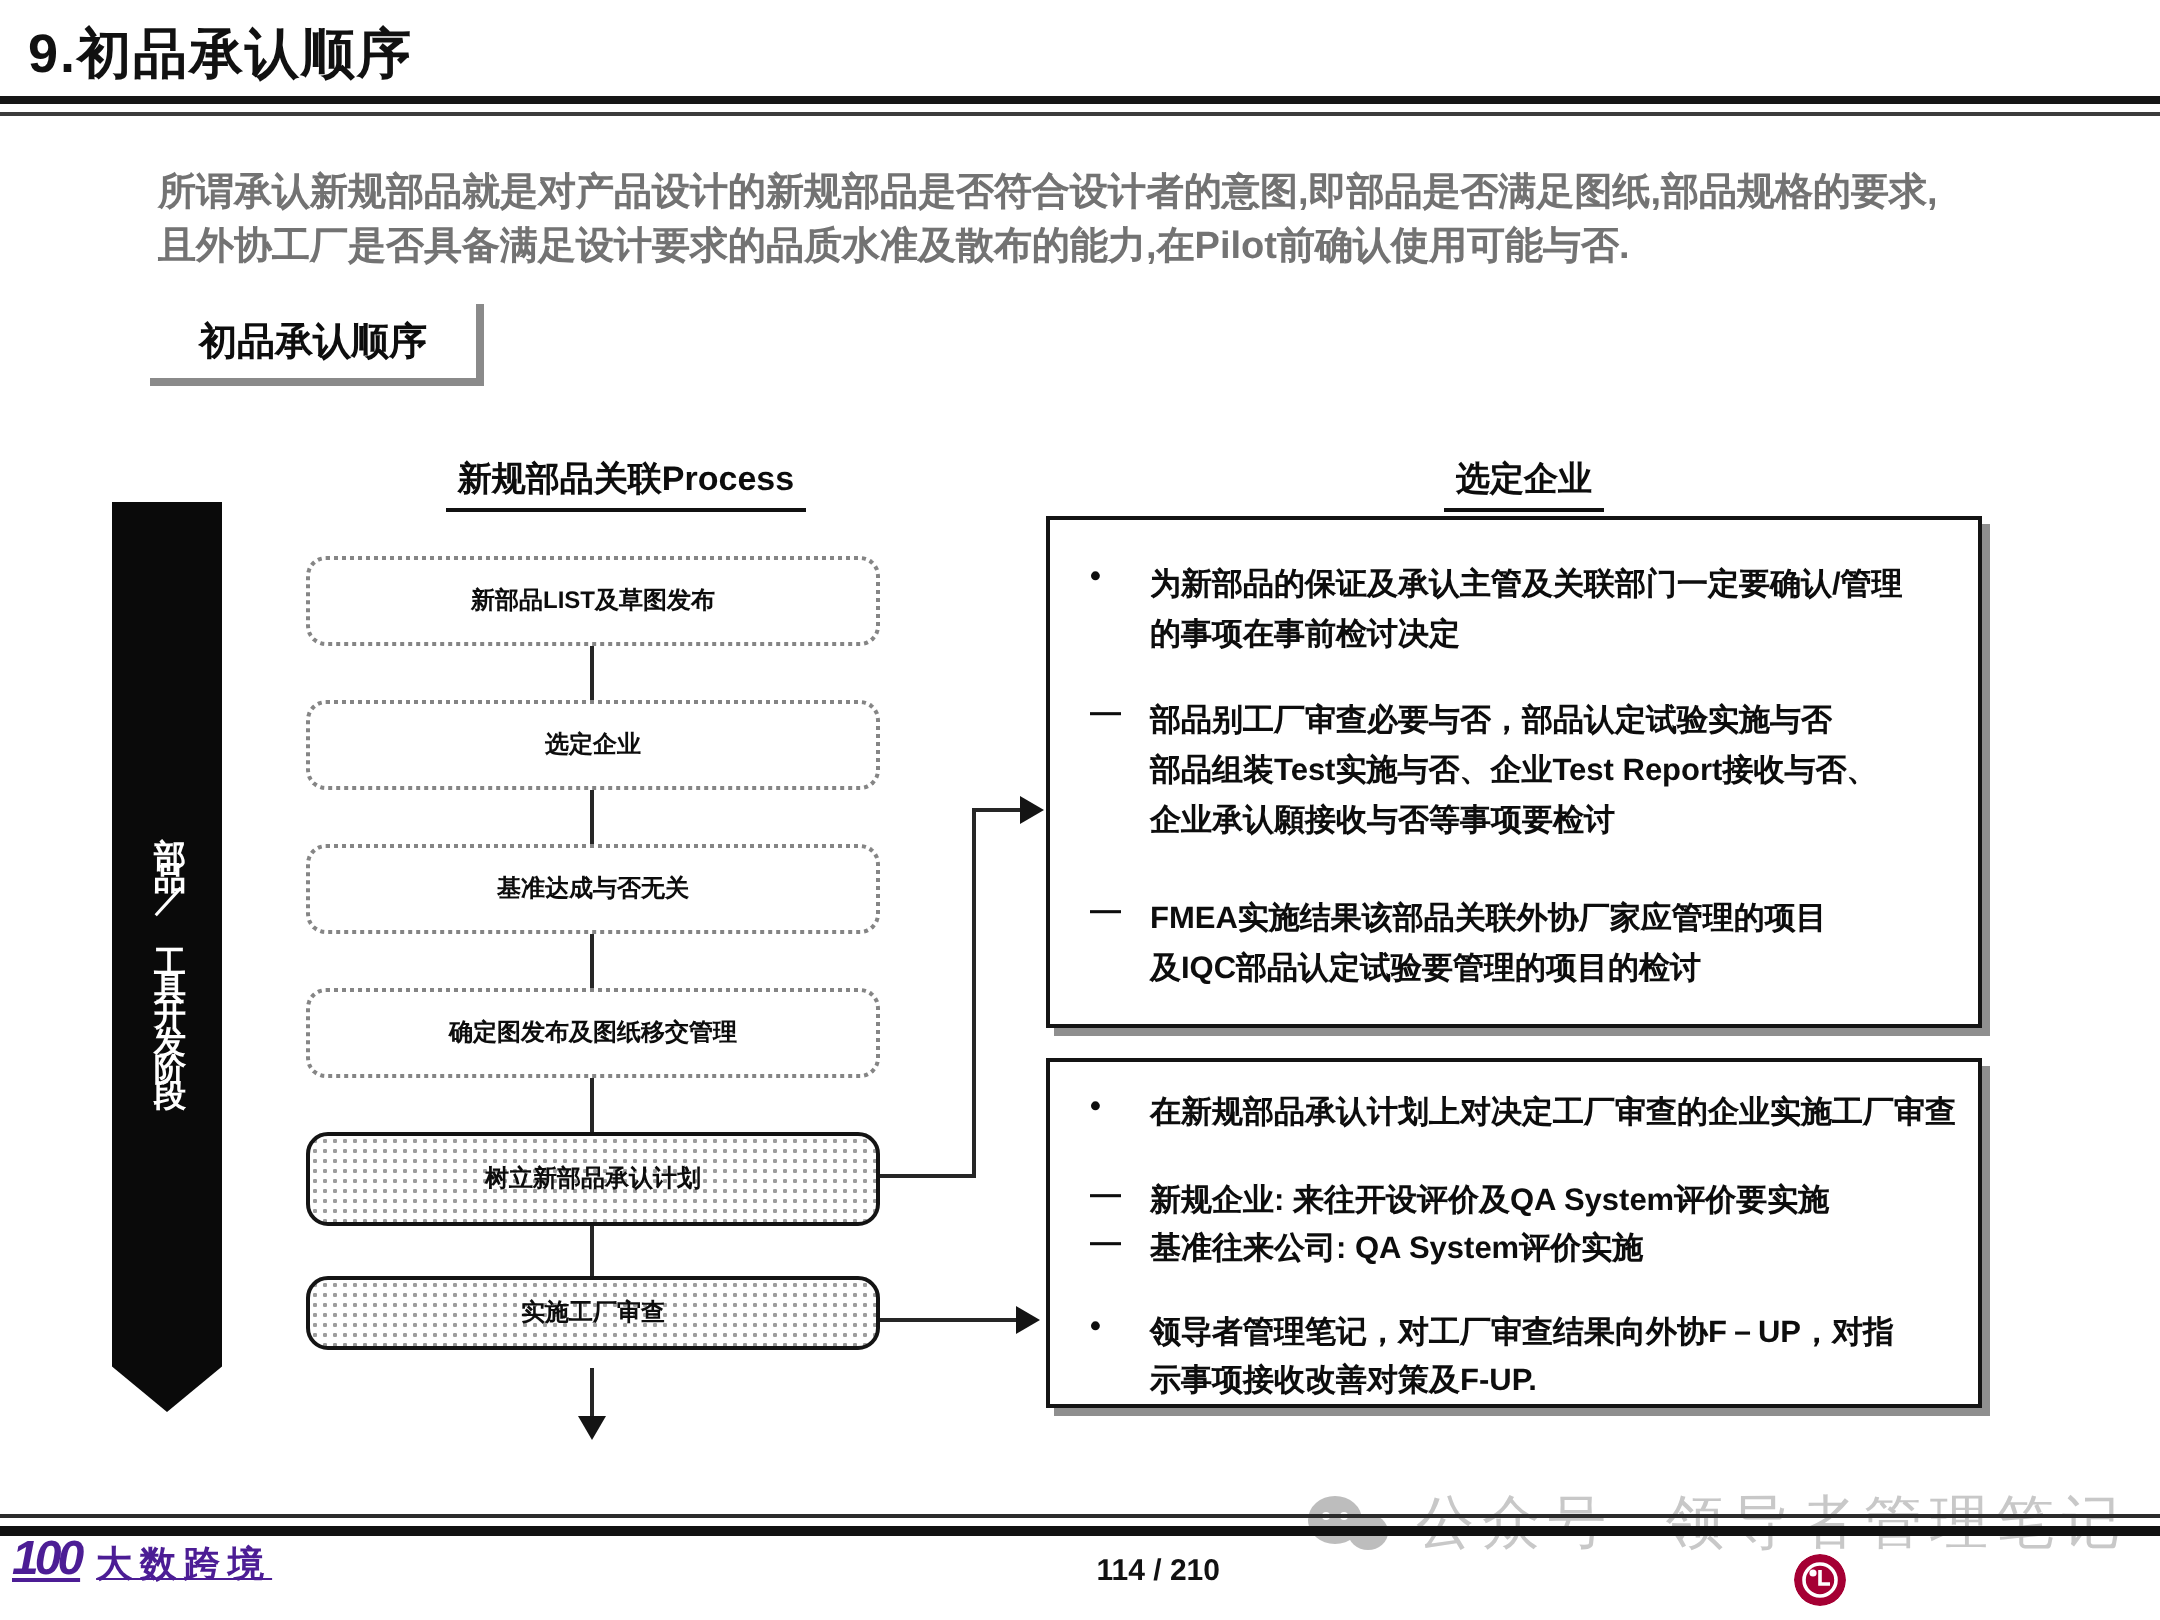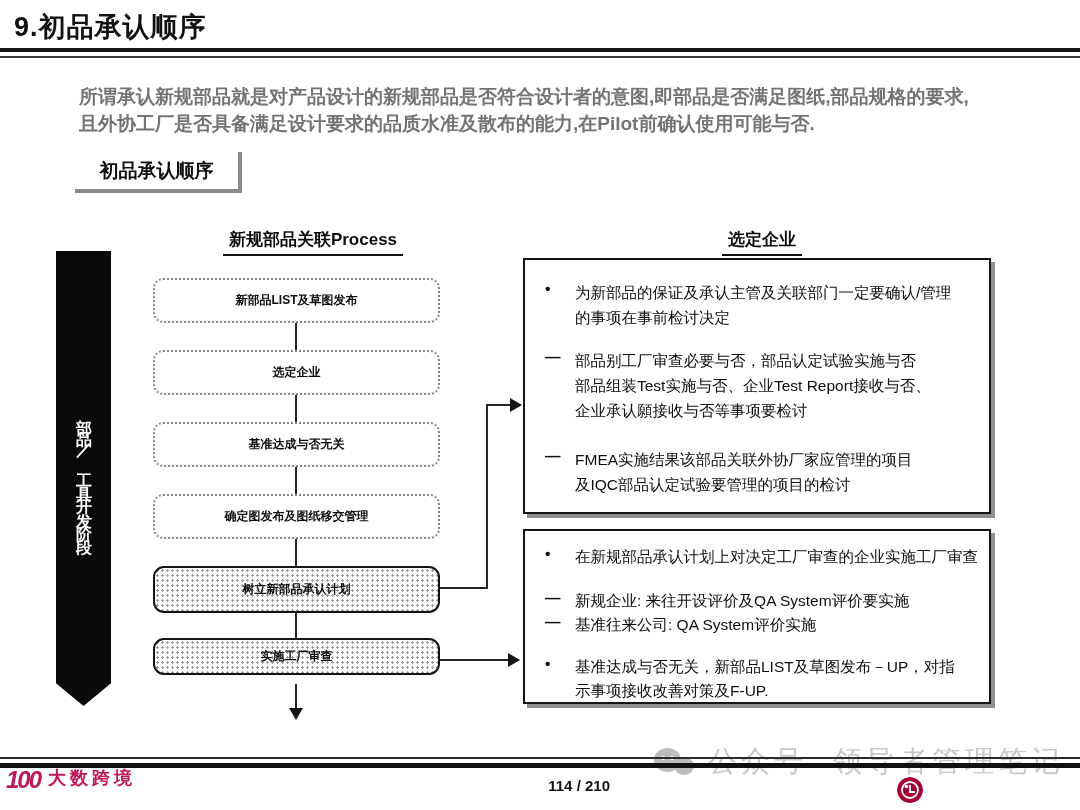--- a/index.html
+++ b/index.html
@@ -42,21 +42,21 @@
   .conn-v{left:295px;width:2px;background:#262626;}
   .conn-h{height:2px;background:#262626;}
   .arrow-down{width:0;height:0;border-left:7px solid transparent;border-right:7px solid transparent;border-top:12px solid #141414;}
   .arrow-right{width:0;height:0;border-top:7px solid transparent;border-bottom:7px solid transparent;border-left:12px solid #141414;}
 
   
   .info-box{left:523px;width:468px;border:2px solid #141414;background:#ffffff;box-sizing:border-box;
     box-shadow:4px 4px 0 #8f8f8f;color:#0d0d0d;}
   .info-box .item{display:flex;}
   .info-box .marker{width:30px;flex:none;font-weight:700;}
-  .info-box .lines div{white-space:nowrap;font-weight:400;}
+  .info-box .lines div{white-space:nowrap;font-weight:700;}
   #info-box-1{top:258px;height:256px;padding:20px 8px 0 20px;font-size:15.5px;}
   #info-box-1 .lines div{line-height:25px;}
   #info-box-1 .item.g1{margin-top:18px;}
   #info-box-1 .item.g2{margin-top:24px;}
   #info-box-2{top:529px;height:175px;padding:14px 4px 0 20px;font-size:15.5px;}
   #info-box-2 .lines div{line-height:24px;}
   #info-box-2 .item.g1{margin-top:20px;}
   #info-box-2 .item.g0{margin-top:0px;}
   #info-box-2 .item.g2{margin-top:18px;}
 
@@ -69,21 +69,21 @@
   .wm-account{left:708px;top:742px;font-size:29px;font-weight:400;color:#c8c8c8;letter-spacing:4px;white-space:nowrap;}
   .wm-account .gap{display:inline-block;width:26px;}
   .wechat-icon{left:654px;top:748px;width:48px;height:34px;}
   .wc-bubble{position:absolute;border-radius:50%;background:#bdbdbd;}
   .wc-b1{left:0;top:0;width:27px;height:24px;}
   .wc-b2{left:20px;top:9px;width:20px;height:18px;}
   .wc-eye{position:absolute;width:4px;height:4px;border-radius:50%;background:#ffffff;}
 
   .lg-logo{left:897px;top:777px;width:26px;height:26px;border-radius:50%;display:block;}
 
-  .wm-left{left:6px;top:766px;display:flex;align-items:flex-start;color:#be185d;}
+  .wm-left{left:6px;top:766px;display:flex;align-items:flex-end;color:#4c1d95;text-decoration:underline;}
   .wm-left .mark{font-size:24px;font-weight:700;font-style:italic;letter-spacing:-2px;margin-right:8px;}
   .wm-left .txt{font-size:18px;font-weight:700;letter-spacing:4px;}
 </style>
 </head>
 <body>
 
 <div id="slide">
 
   <div class="abs title">9.初品承认顺序</div>
   <div class="abs hline-thick"></div>
@@ -170,21 +170,21 @@
     </div>
     <div class="item g0">
       <div class="marker">—</div>
       <div class="lines">
         <div>基准往来公司: QA System评价实施</div>
       </div>
     </div>
     <div class="item g2">
       <div class="marker">•</div>
       <div class="lines">
-        <div>基准达成与否无关，新部品LIST及草图发布－UP，对指</div>
+        <div>领导者管理笔记，对工厂审查结果向外协F－UP，对指</div>
         <div>示事项接收改善对策及F-UP.</div>
       </div>
     </div>
   </div>
 
   <div class="abs wechat-icon">
     <div class="wc-bubble wc-b1">
       <div class="wc-eye" style="left:7px;top:8px;"></div>
       <div class="wc-eye" style="left:16px;top:8px;"></div>
     </div>

